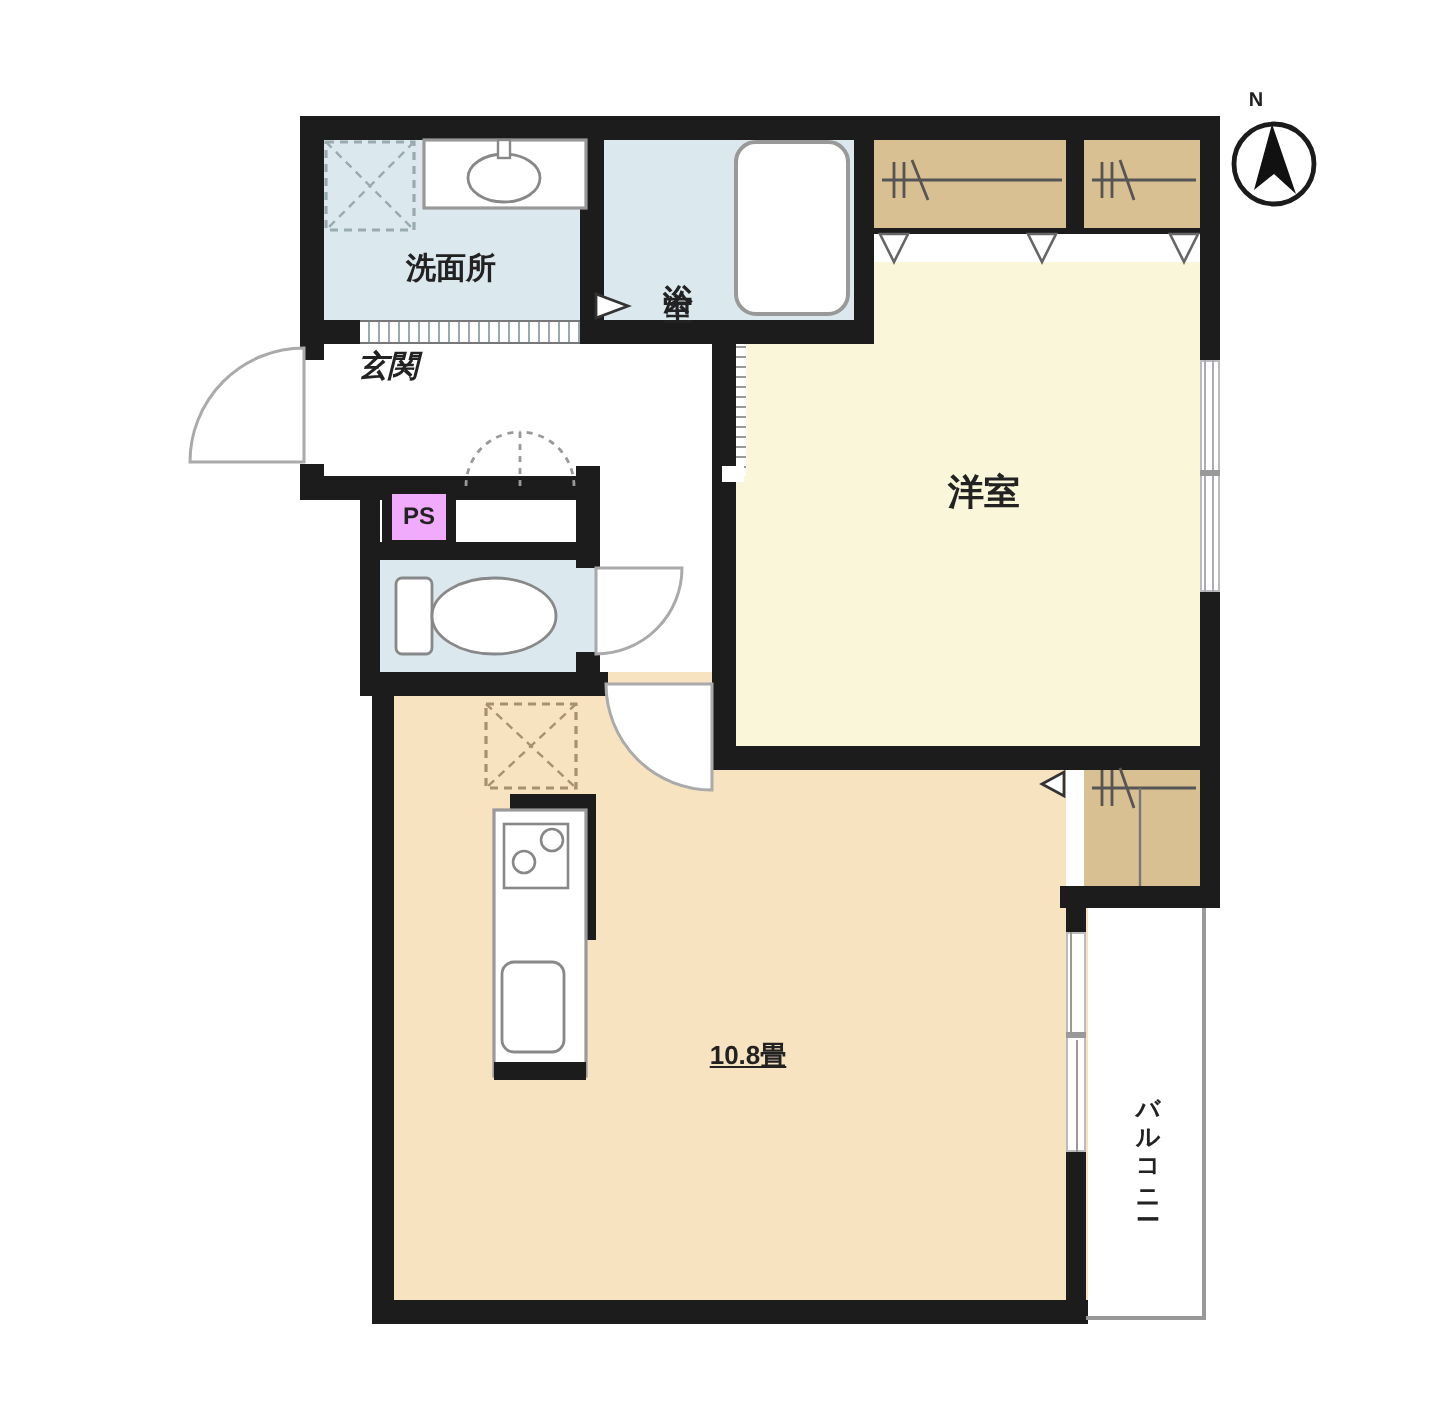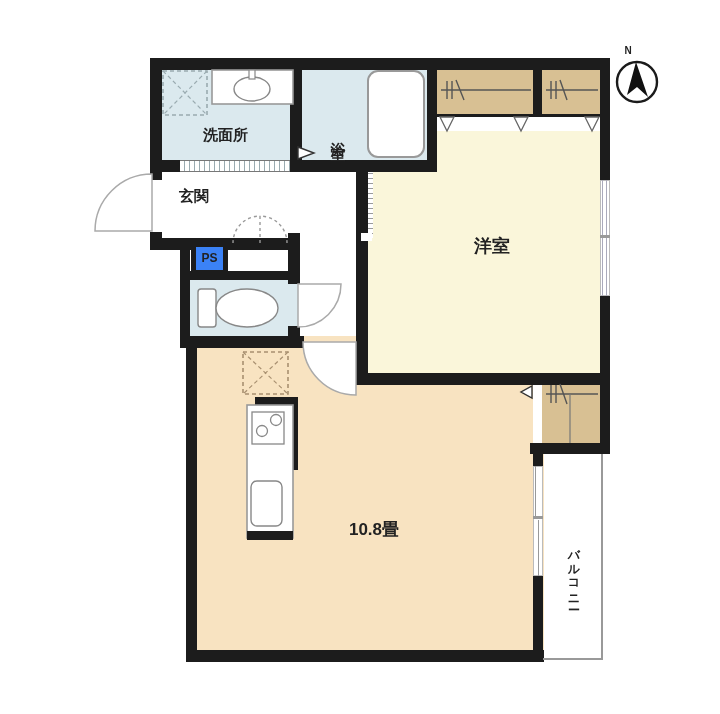--- a/index.html
+++ b/index.html
@@ -13,21 +13,21 @@
   .gl{position:absolute;z-index:5;}
   .lbl{position:absolute;z-index:6;color:var(--c-label_text,#222);font-weight:700;text-align:center;line-height:1.1;}
   .vert{writing-mode:vertical-rl;text-orientation:upright;}
   .wet{background:var(--c-wet_area,#dbe9ee);}
   .yellow{background:var(--c-western_room,#faf6da);}
   .peach{background:var(--c-ldk,#f8e3c1);}
   .tan{background:var(--c-closet,#d8c093);}
   .white{background:#fff;}
   .hatch-v{background:repeating-linear-gradient(90deg,#fff 0 4px,#9aabb0 4px 5px);border-top:1px solid #777;border-bottom:1px solid #777;}
   .hatch-h{background:repeating-linear-gradient(0deg,#fff 0 4px,#9a9a9a 4px 5px);}
-  .ps-box{position:absolute;z-index:4;background:#3b82f6;border:5px solid var(--c-wall,#1c1c1c);display:flex;align-items:center;justify-content:center;}
+  .ps-box{position:absolute;z-index:4;background:#f0abfc;border:5px solid var(--c-wall,#1c1c1c);display:flex;align-items:center;justify-content:center;}
   .thin{background:#999;}
 </style>
 </head>
 <body>
 
 <div class="plan">
 
   <div class="fl peach" style="left:186px;top:336px;width:358px;height:326px;"></div>
   <div class="fl yellow" style="left:356px;top:110px;width:254px;height:275px;"></div>
   <div class="fl wet" style="left:150px;top:58px;width:287px;height:114px;"></div>
@@ -154,19 +154,19 @@
       <polygon points="532,386 532,398 521,392" fill="#fff" stroke="#333" stroke-width="1.4"></polygon>
     </g>
     <g>
       <circle cx="637" cy="82" r="20" fill="none" stroke="#1b1b1b" stroke-width="2.4"></circle>
       <polygon points="636,62 648,97 637,87 627,95" fill="#111"></polygon>
     </g>
   </svg>
 
   <div class="lbl" style="left:183px;top:127px;width:85px;font-size:15px;">洗面所</div>
   <div class="lbl vert" style="left:320px;top:102px;width:26px;height:62px;font-size:15px;letter-spacing:3px;">浴室</div>
-  <div class="lbl" style="left:164px;top:188px;width:60px;font-size:15px;">玄関</div>
+  <div class="lbl" style="left:164px;top:176px;width:60px;font-size:15px;font-style:italic;">玄関</div>
   <div class="lbl" style="left:432px;top:237px;width:120px;font-size:18px;">洋室</div>
-  <div class="lbl" style="left:314px;top:521px;width:120px;font-size:17px;">10.8畳</div>
+  <div class="lbl" style="left:314px;top:521px;width:120px;font-size:13px;text-decoration:underline;">10.8畳</div>
   <div class="lbl vert" style="left:558px;top:522px;width:22px;height:100px;font-size:12px;font-weight:600;letter-spacing:2px;">バルコニー</div>
   <div class="lbl" style="left:620px;top:45px;width:16px;font-size:10px;">N</div>
 
 </div>
 
 </body></html>

